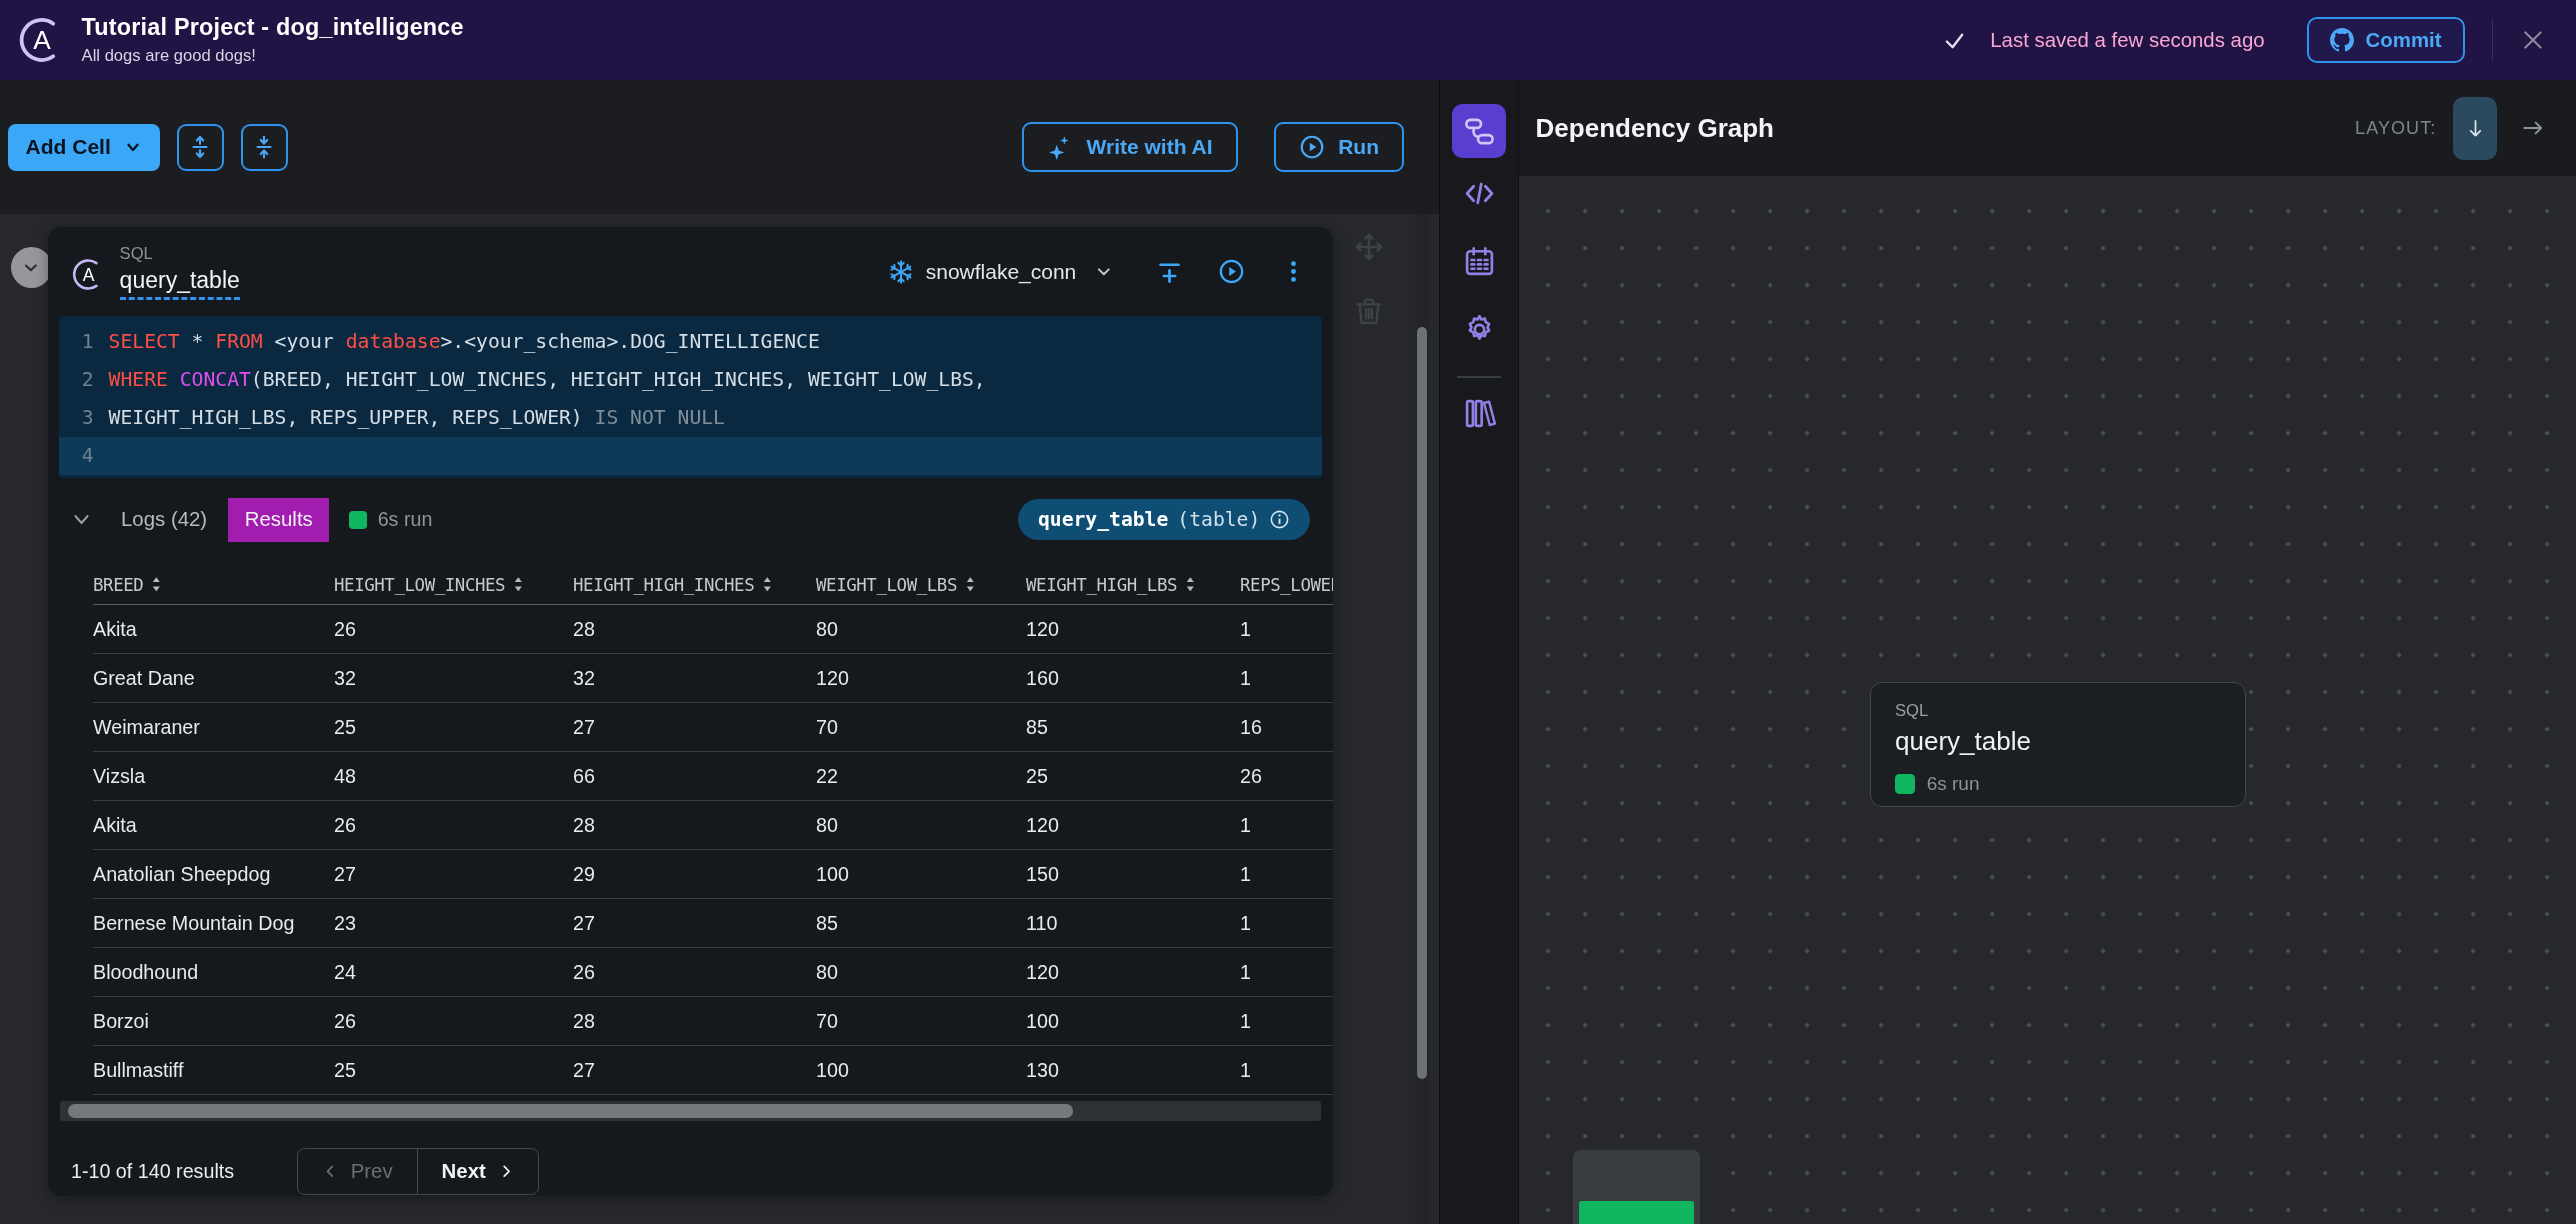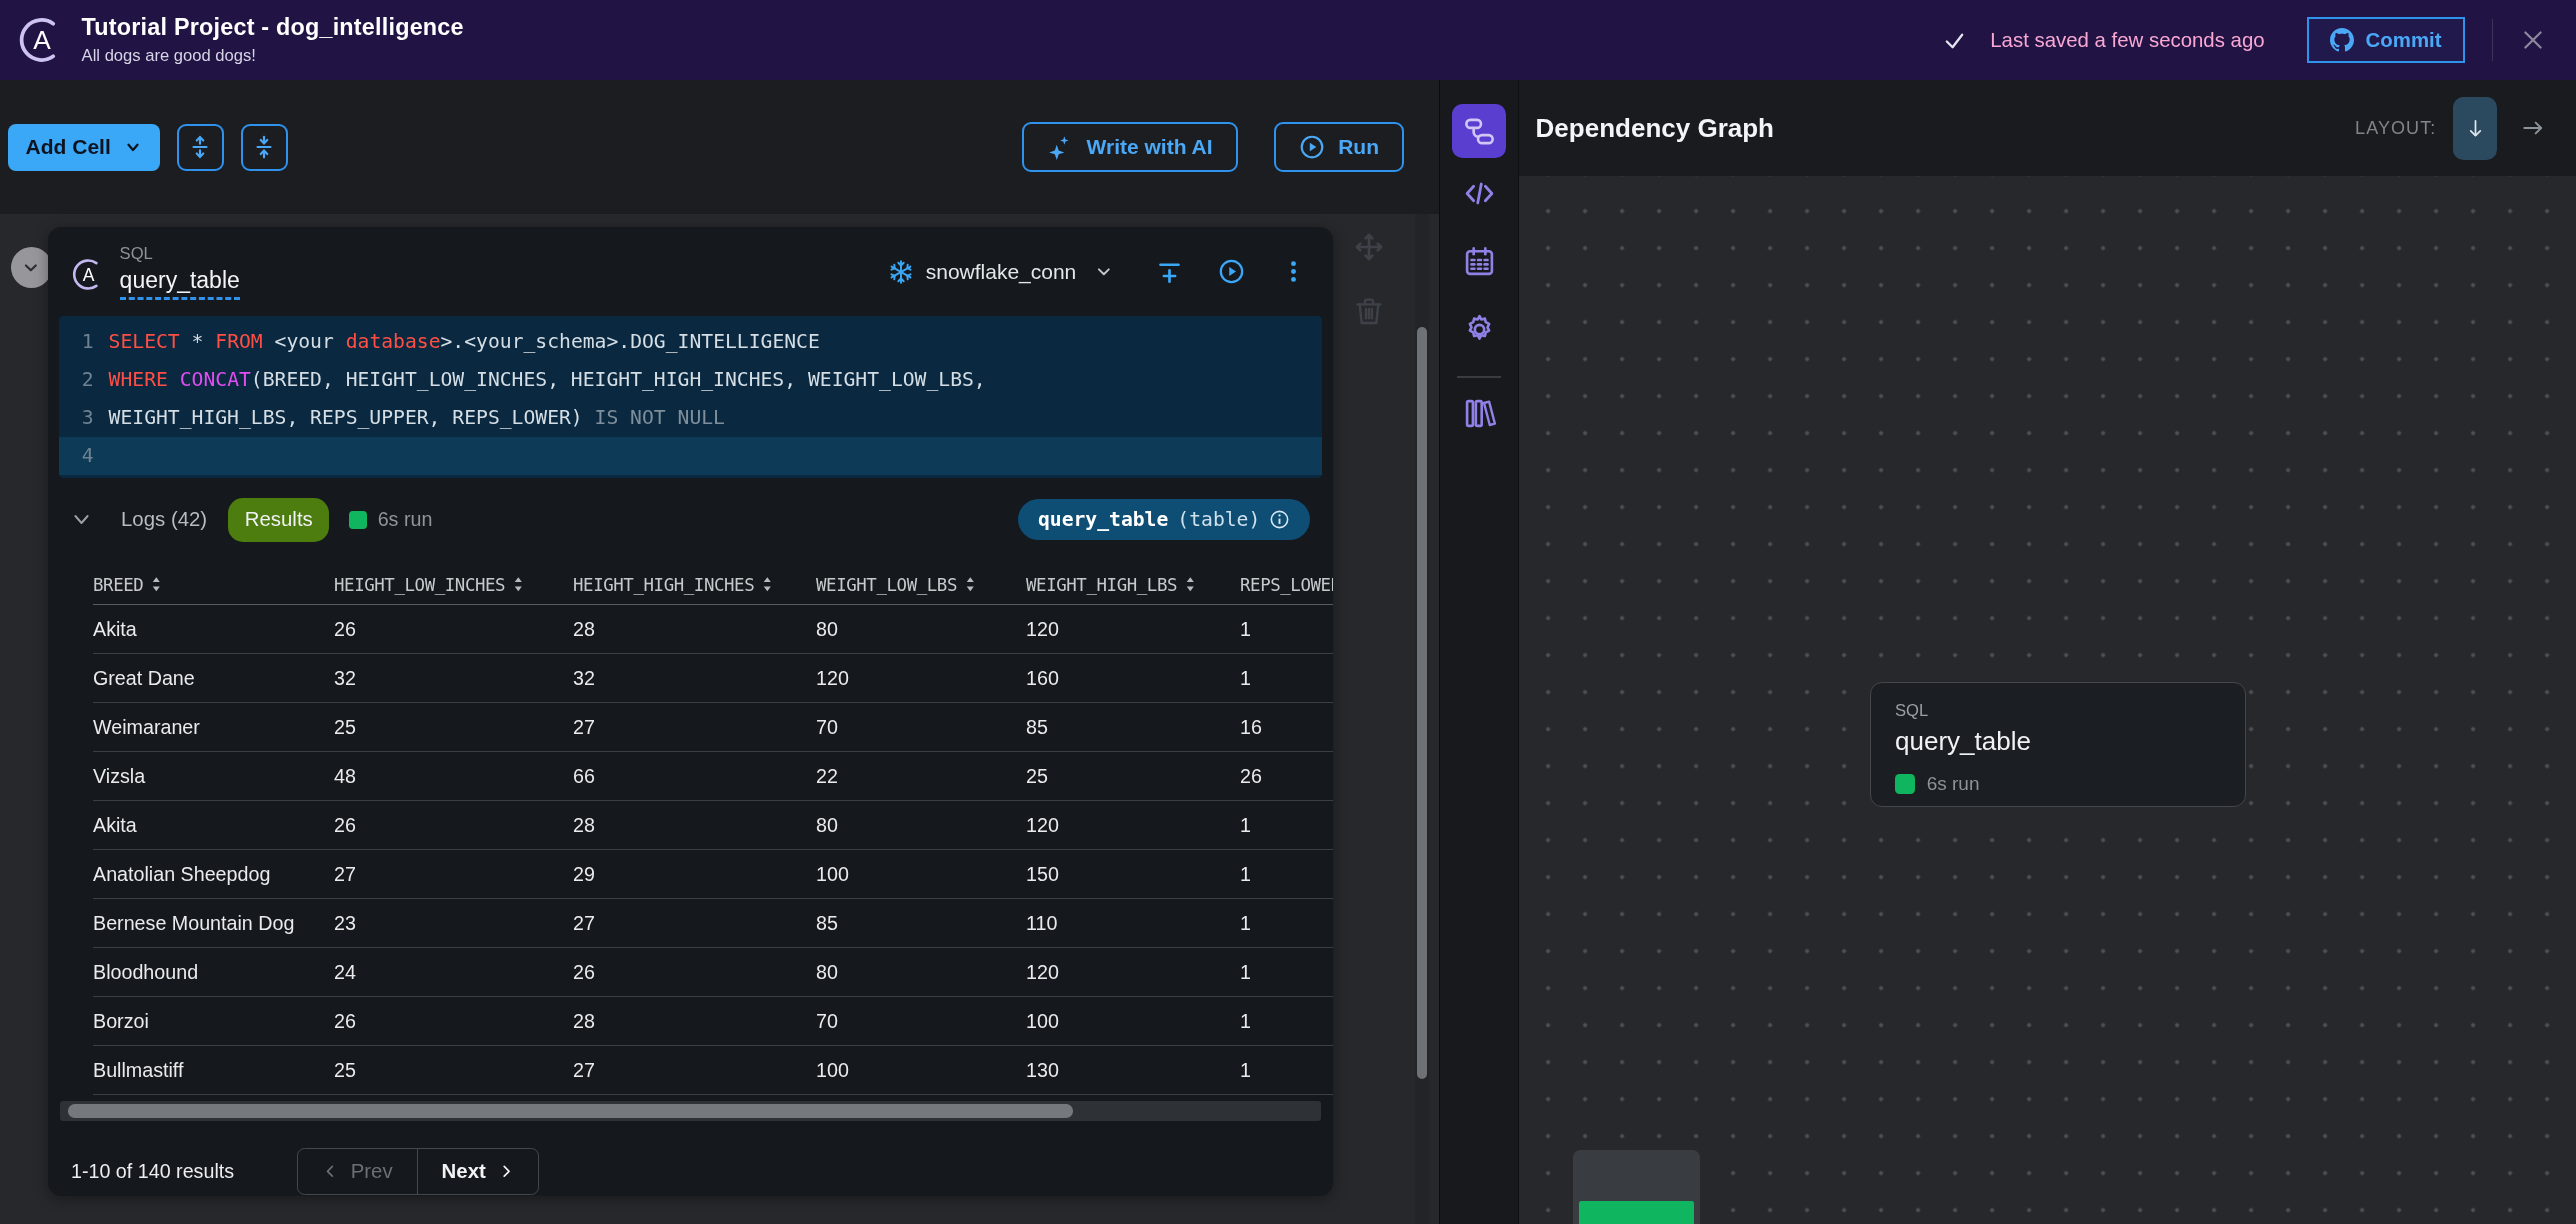--- a/index.html
+++ b/index.html
@@ -29,21 +29,21 @@
   }
   .logo{width:50px;height:50px;flex:0 0 auto;}
   .header-titles{margin-left:15px;}
   .header-title{font-size:23.4px;font-weight:bold;color:#ffffff;letter-spacing:0.2px;}
   .header-subtitle{font-size:16.6px;color:#d6d4e6;margin-top:4.5px;}
   .header-right{margin-left:auto;display:flex;align-items:center;}
   .saved-check{color:#e3e6f0;width:23px;height:23px;}
   .saved-text{font-size:20.4px;color:#f9a8d4;margin-left:24px;}
   .commit-btn{
     margin-left:42px;display:flex;align-items:center;gap:12px;
-    border:2.3px solid #2f93ee;border-radius:0;background:rgba(40,120,220,.06);
+    border:2.3px solid #2f93ee;border-radius:10px;background:rgba(40,120,220,.06);
     color:#4aa8f6;font-size:20.4px;font-weight:bold;padding:9px 21px;cursor:pointer;
   }
   .commit-btn svg{width:24px;height:24px;fill:#4aa8f6;}
   .header-divider{width:1.5px;height:42px;background:#3c3458;margin:0 27px;}
   .close-x{width:26px;height:26px;color:#8b88a0;}
 
   
   .main-row{display:flex;height:1144px;}
   .notebook-col{width:1439px;position:relative;background:#26282c;display:flex;flex-direction:column;}
   .nb-toolbar{height:134px;background:#1b1d21;display:flex;align-items:center;padding:0 35px 0 7.6px;flex:0 0 auto;}
@@ -96,21 +96,21 @@
   .code-line .ln{width:35px;text-align:right;color:#6f8292;flex:0 0 auto;margin-right:15px;}
   .code-text{white-space:pre;color:#d5dee5;}
   .tok-kw{color:var(--code-keyword);}
   .tok-fn{color:var(--code-function);}
   .tok-m{color:var(--code-muted);}
   .tok-d{color:#d5dee5;}
 
   .results-bar{display:flex;align-items:center;padding:19.7px 23px 0 23px;}
   .results-bar .rchev{width:21px;height:21px;color:#9aa0a6;cursor:pointer;}
   .logs-label{font-size:20.4px;color:#b7bcc1;margin-left:29px;cursor:pointer;}
-  .results-tab{font-size:20.4px;color:#f0f2f4;background:#4d7c0f;border-radius:15px;
+  .results-tab{font-size:20.4px;color:#f0f2f4;background:#a21caf;border-radius:0;
     padding:10.6px 16.6px;margin-left:21px;cursor:pointer;}
   .run-chip{display:flex;align-items:center;gap:10.6px;margin-left:19.7px;}
   .run-square{width:18px;height:18px;border-radius:3.8px;background:var(--success-green);}
   .run-time{font-size:19.7px;color:#8f959b;}
   .table-badge{
     margin-left:auto;background:var(--badge-blue);border-radius:755px;padding:9px 19.7px;
     display:flex;align-items:center;gap:9px;font-family:"DejaVu Sans Mono", monospace;font-size:19.7px;cursor:pointer;
   }
   .badge-name{color:#ffffff;font-weight:bold;}
   .badge-type{color:#cfe1ec;}

